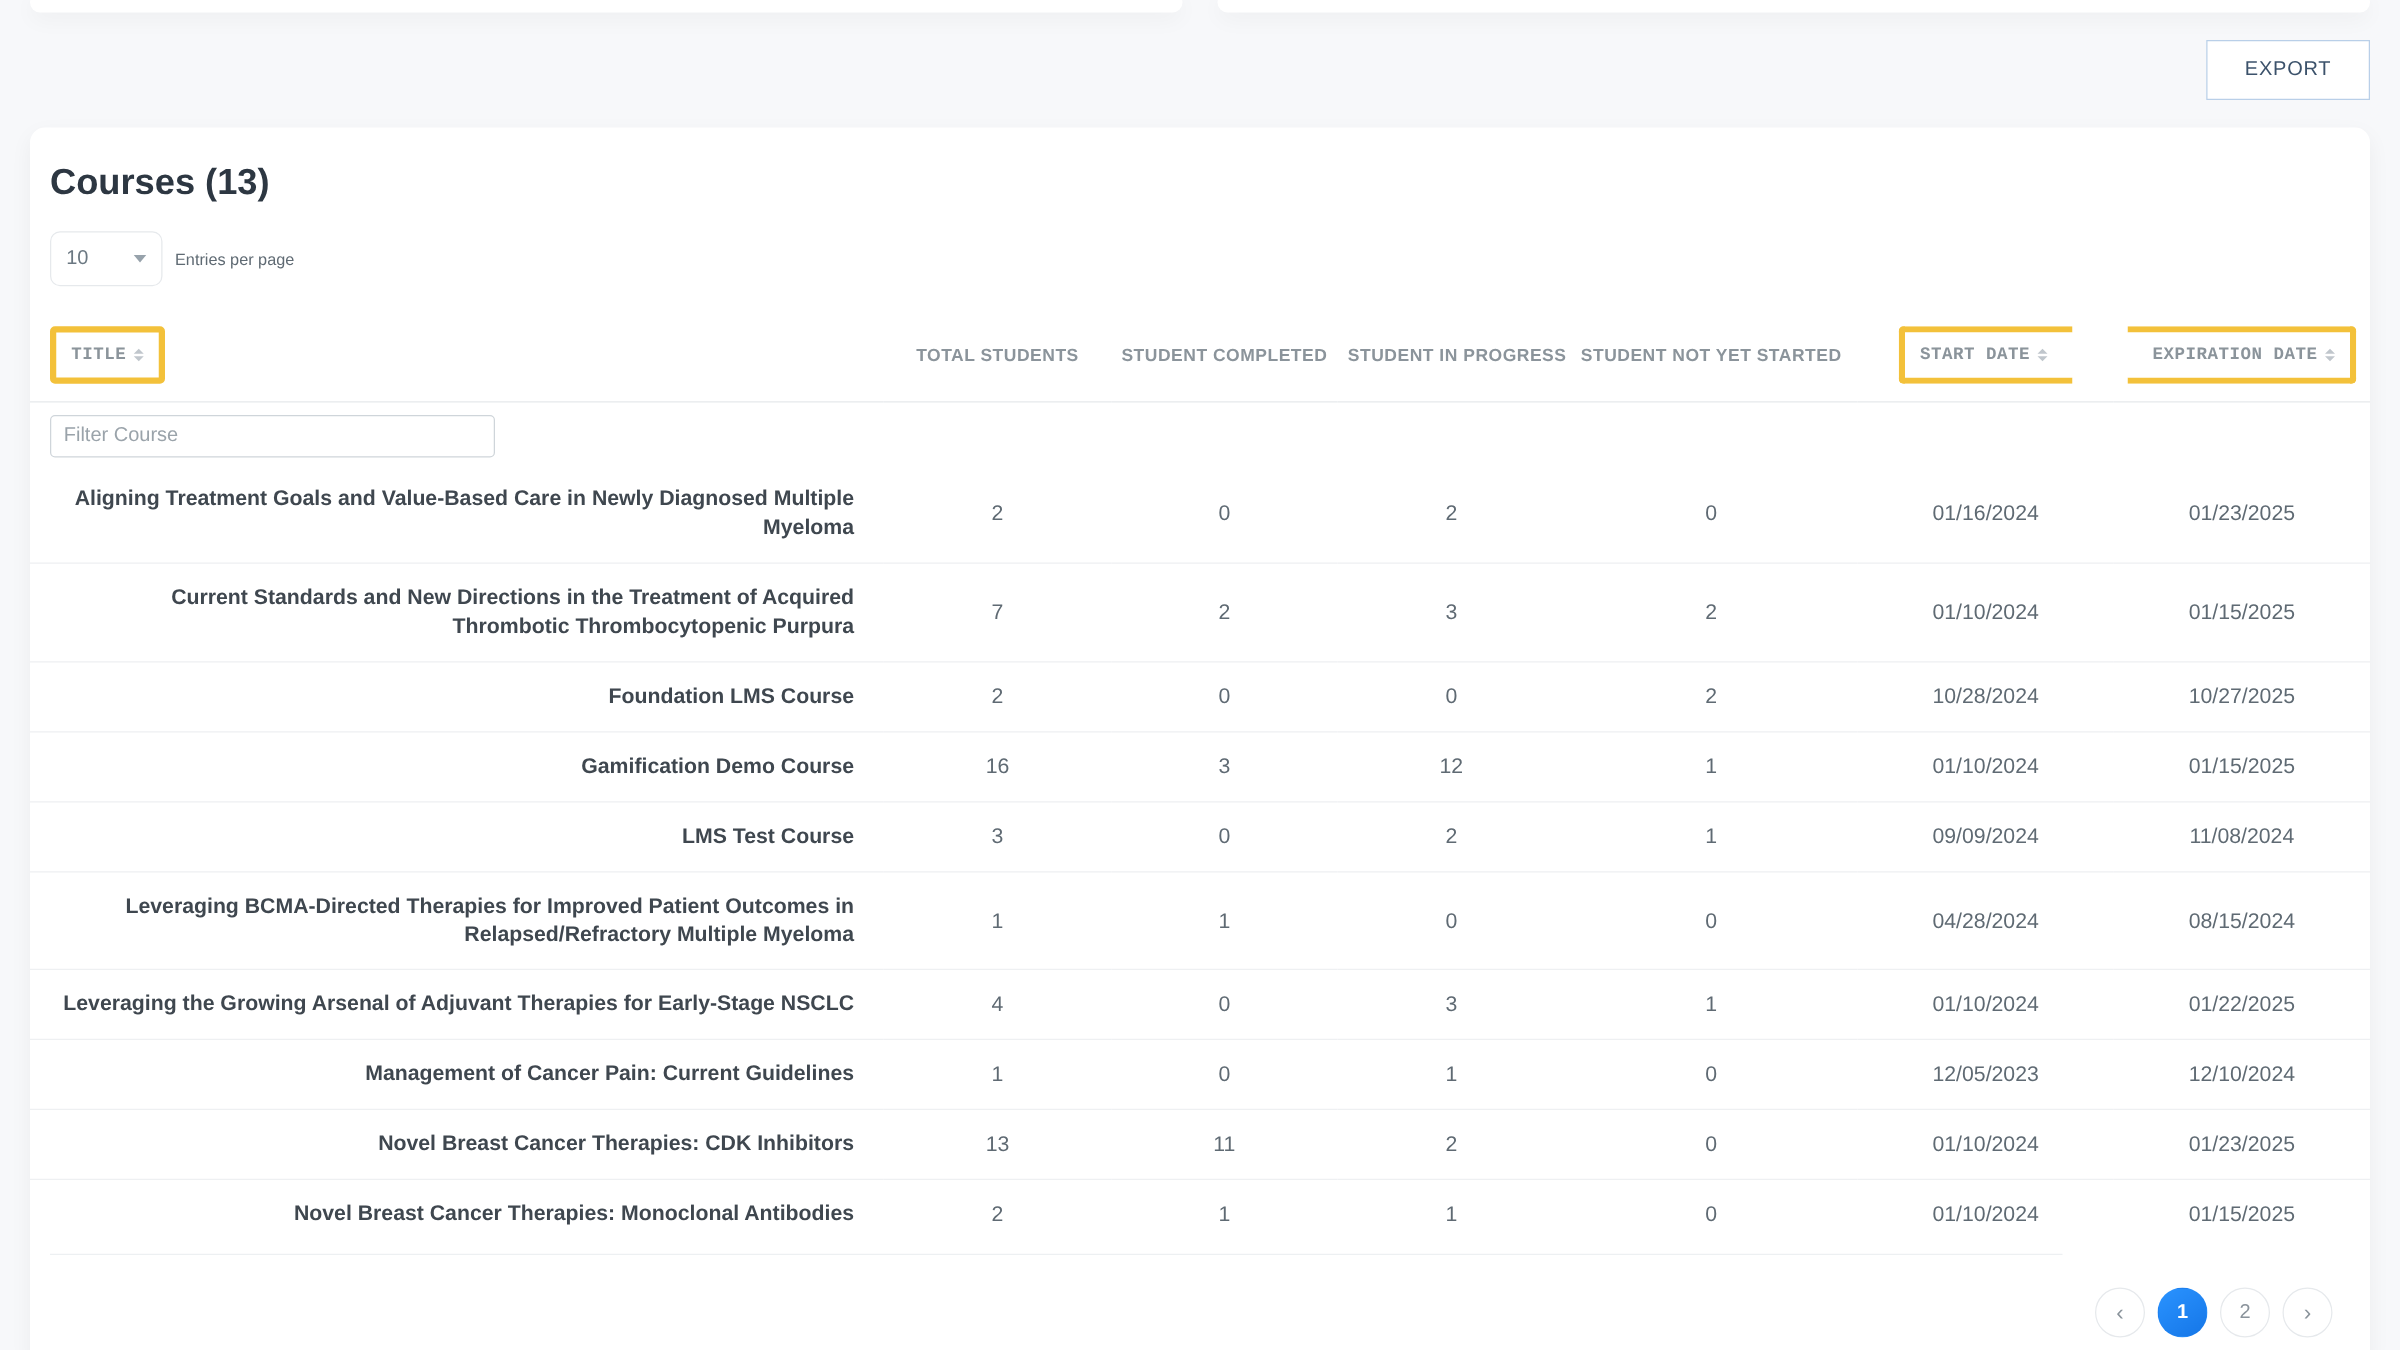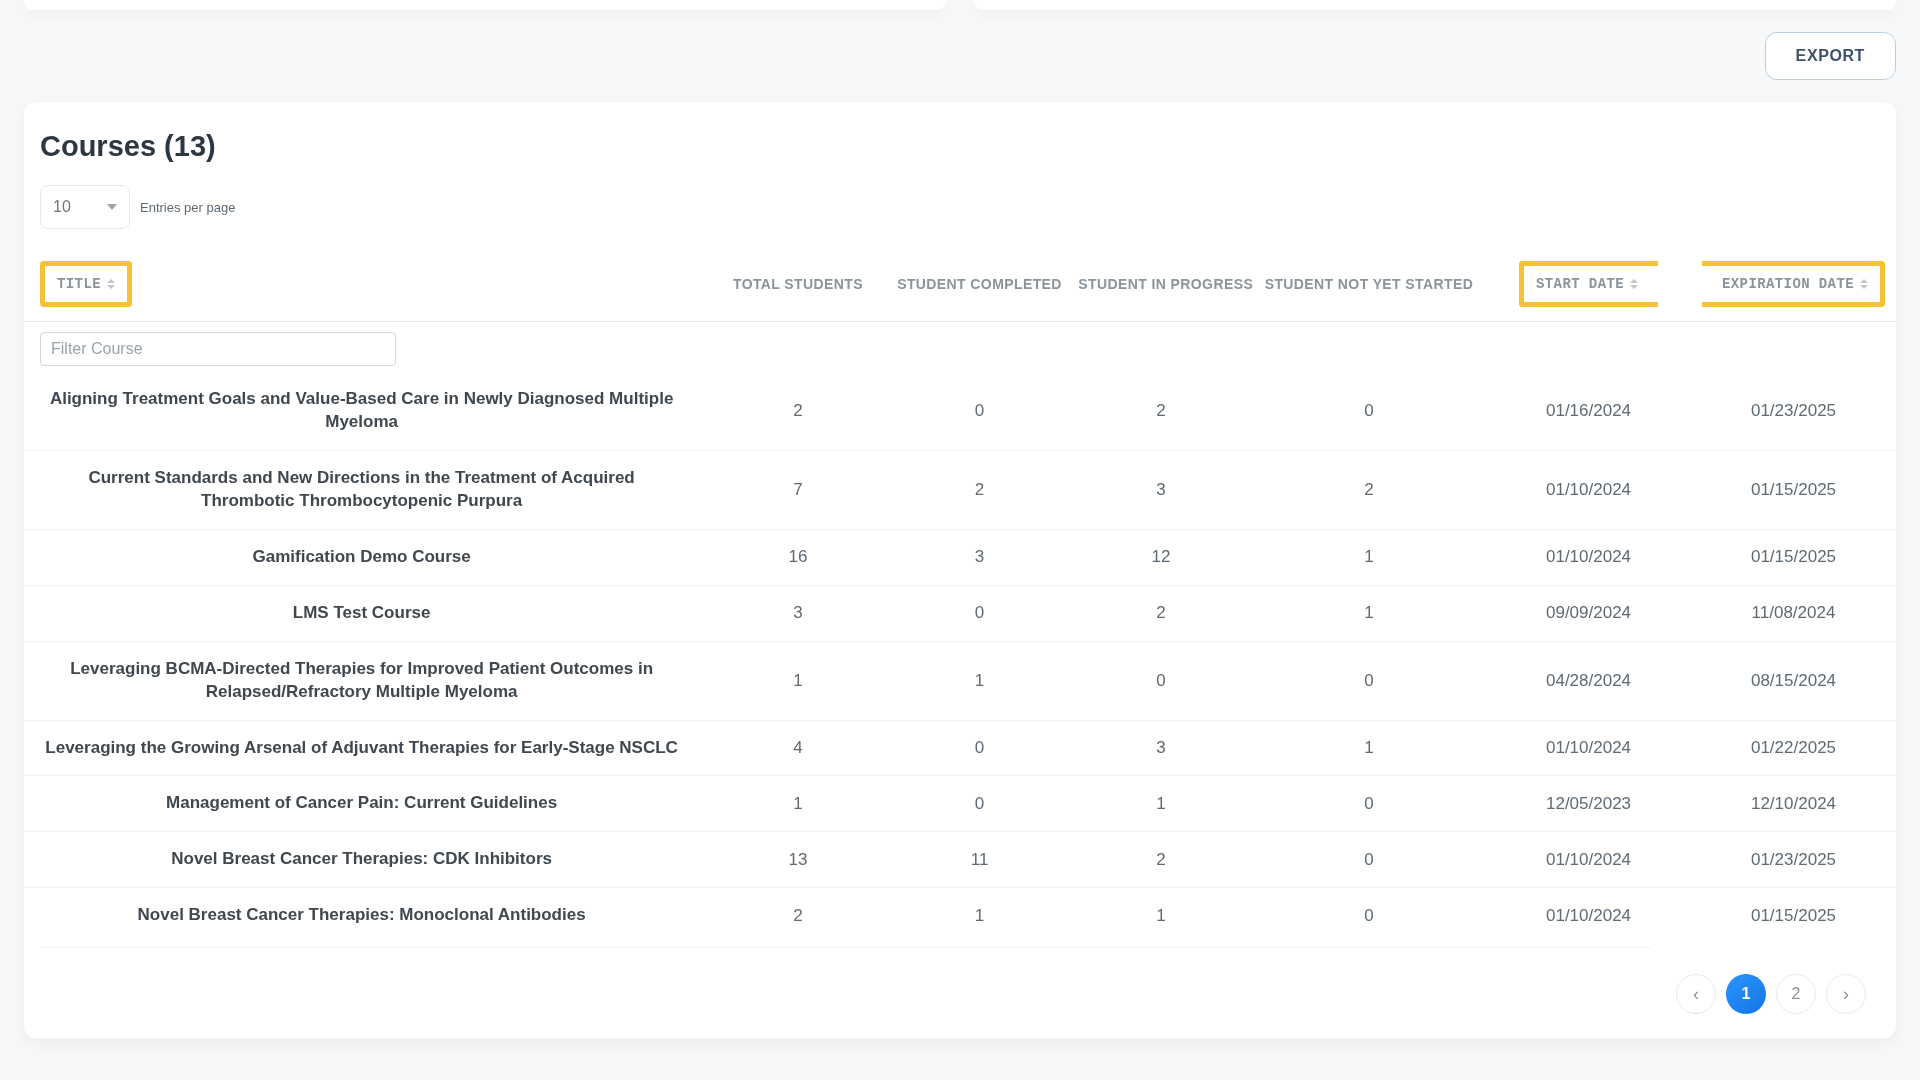--- a/index.html
+++ b/index.html
@@ -36,25 +36,25 @@
 
   .export-row {
     display: flex;
     justify-content: flex-end;
     padding: 22px 24px 0 24px;
   }
   .export-btn {
     background: #fff;
     border: 1px solid #b9cfe8;
     color: #3c526b;
-    font-weight: 700;
+    font-weight: 400;
     letter-spacing: 0.6px;
     font-size: 16px;
     padding: 14px 30px;
-    border-radius: 12px;
+    border-radius: 0;
     cursor: pointer;
   }
 
   .panel {
     background: #fff;
     margin: 22px 24px 36px 24px;
     border-radius: 12px;
     box-shadow: 0 6px 18px rgba(0,0,0,0.05);
     padding: 28px 0 24px 0;
     position: relative;
@@ -164,21 +164,21 @@
 
   tbody tr.data-row td {
     border-bottom: 1px solid #eef0f2;
     padding: 16px 8px;
     font-size: 17px;
     color: #5f6a73;
     text-align: center;
     vertical-align: middle;
   }
   tbody tr.data-row td.title-cell {
-    text-align: center;
+    text-align: right;
     padding-left: 16px;
     padding-right: 24px;
     font-weight: 600;
     color: #3f474f;
     line-height: 1.35;
   }
   tbody tr.data-row:last-child td { border-bottom: none; }
 
   .rule {
     border-top: 1px solid #edf0f2;
@@ -314,20 +314,29 @@
         <tr class="data-row">
           <td class="title-cell"><span class="cell-val">Current Standards and New Directions in the Treatment of Acquired Thrombotic Thrombocytopenic Purpura</span></td>
           <td><span class="cell-val">7</span></td>
           <td><span class="cell-val">2</span></td>
           <td><span class="cell-val">3</span></td>
           <td><span class="cell-val">2</span></td>
           <td><span class="cell-val">01/10/2024</span></td>
           <td><span class="cell-val">01/15/2025</span></td>
         </tr>
         <tr class="data-row">
+          <td class="title-cell"><span class="cell-val">Foundation LMS Course</span></td>
+          <td><span class="cell-val">2</span></td>
+          <td><span class="cell-val">0</span></td>
+          <td><span class="cell-val">0</span></td>
+          <td><span class="cell-val">2</span></td>
+          <td><span class="cell-val">10/28/2024</span></td>
+          <td><span class="cell-val">10/27/2025</span></td>
+        </tr>
+        <tr class="data-row">
           <td class="title-cell"><span class="cell-val">Gamification Demo Course</span></td>
           <td><span class="cell-val">16</span></td>
           <td><span class="cell-val">3</span></td>
           <td><span class="cell-val">12</span></td>
           <td><span class="cell-val">1</span></td>
           <td><span class="cell-val">01/10/2024</span></td>
           <td><span class="cell-val">01/15/2025</span></td>
         </tr>
         <tr class="data-row">
           <td class="title-cell"><span class="cell-val">LMS Test Course</span></td>

